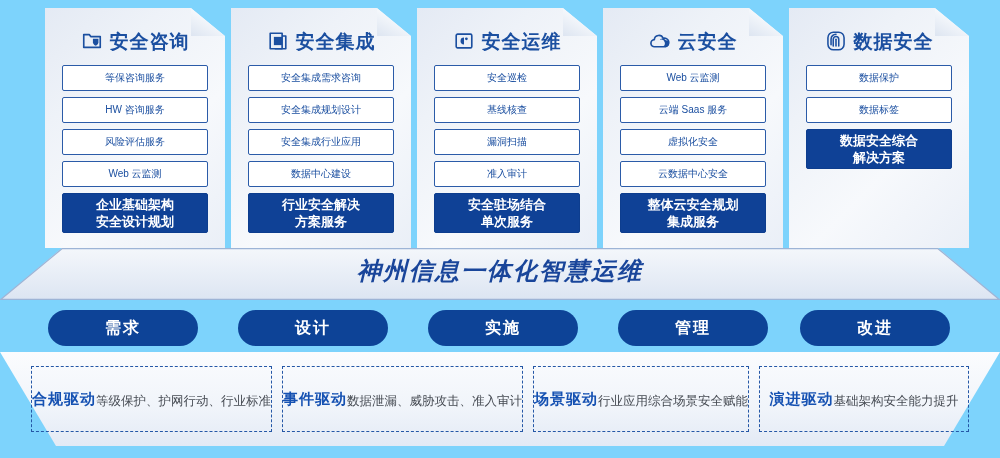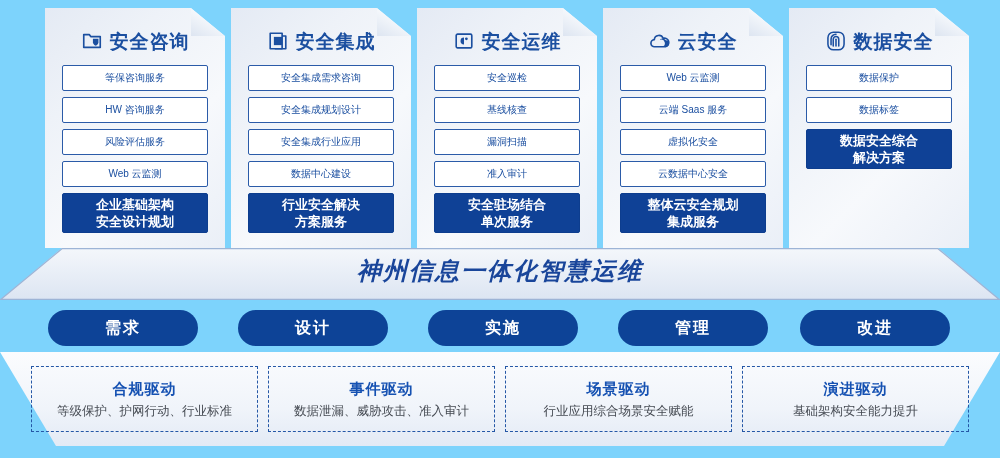--- a/index.html
+++ b/index.html
@@ -213,21 +213,21 @@
     padding: 0 26px;
     box-sizing: border-box;
   }
   .driver {
     flex: 1 1 0;
     height: 66px;
     margin: 0 5px;
     border: 1px dashed #2557a6;
     box-sizing: border-box;
     display: flex;
-    flex-direction: column;
+    flex-direction: row;
     align-items: center;
     justify-content: center;
     background: transparent;
   }
   .driver-title {
     font-size: 15px;
     font-weight: bold;
     color: #1551b2;
     letter-spacing: 1px;
     line-height: 20px;

